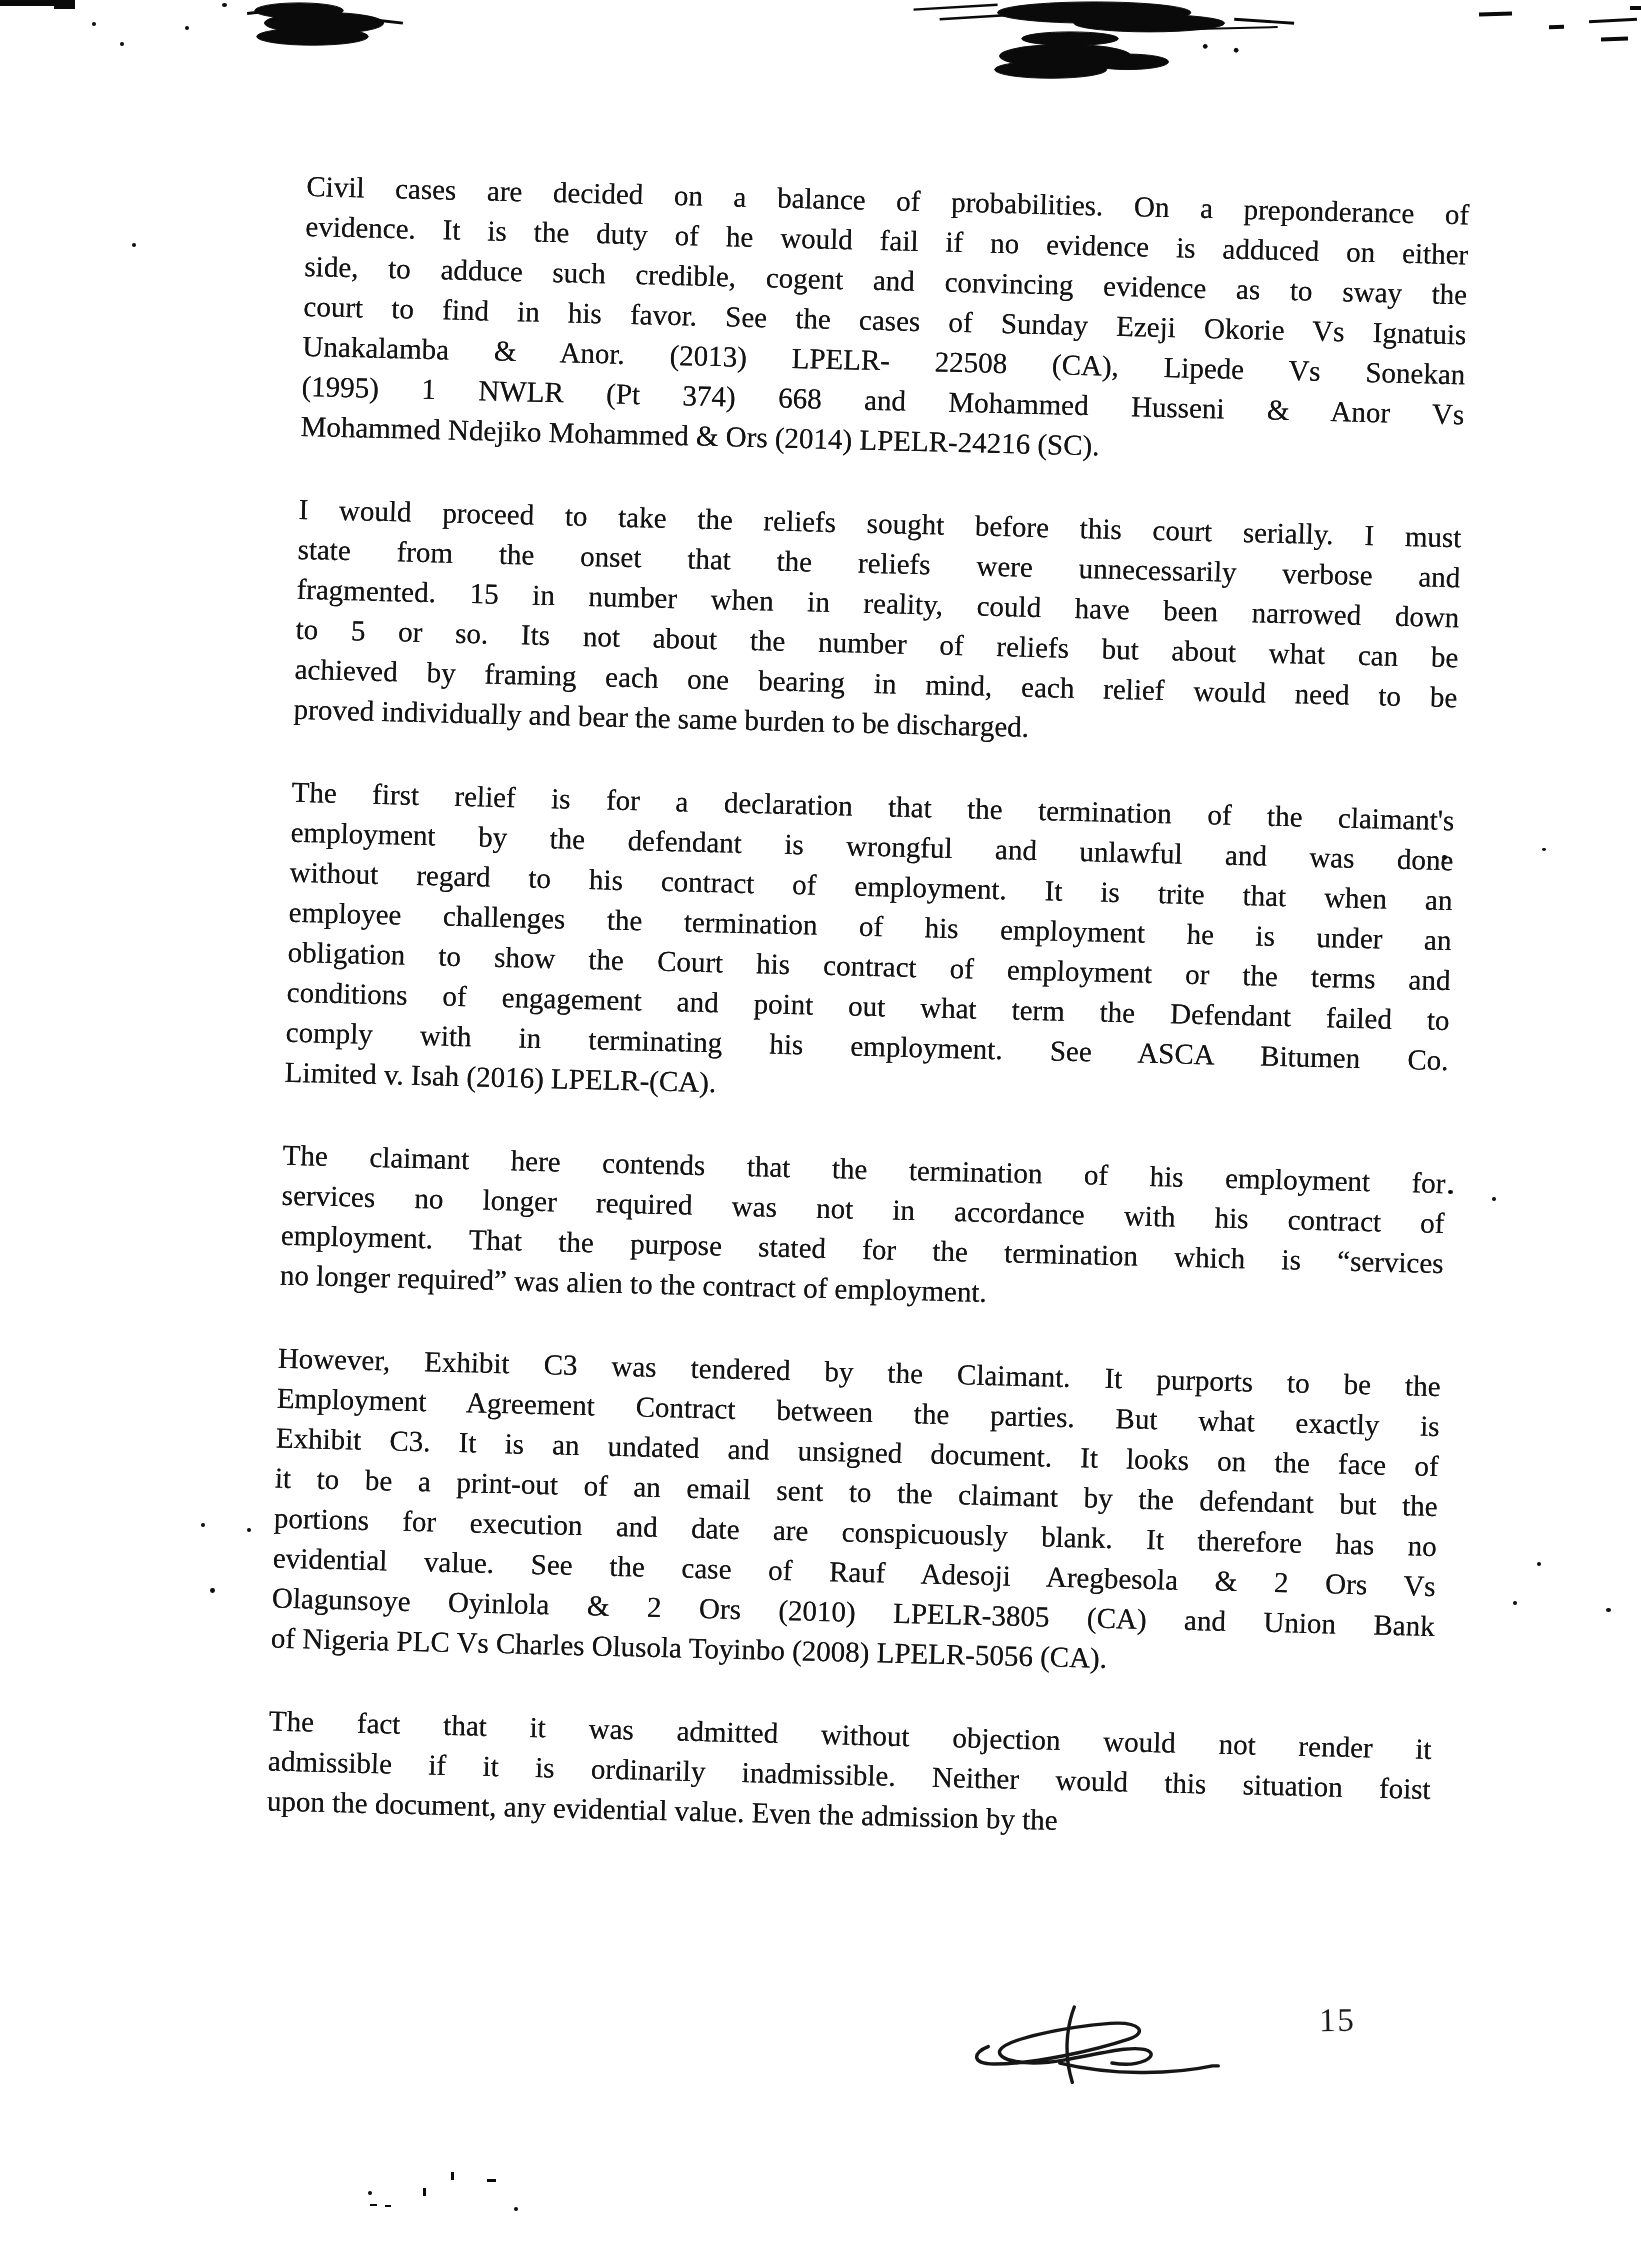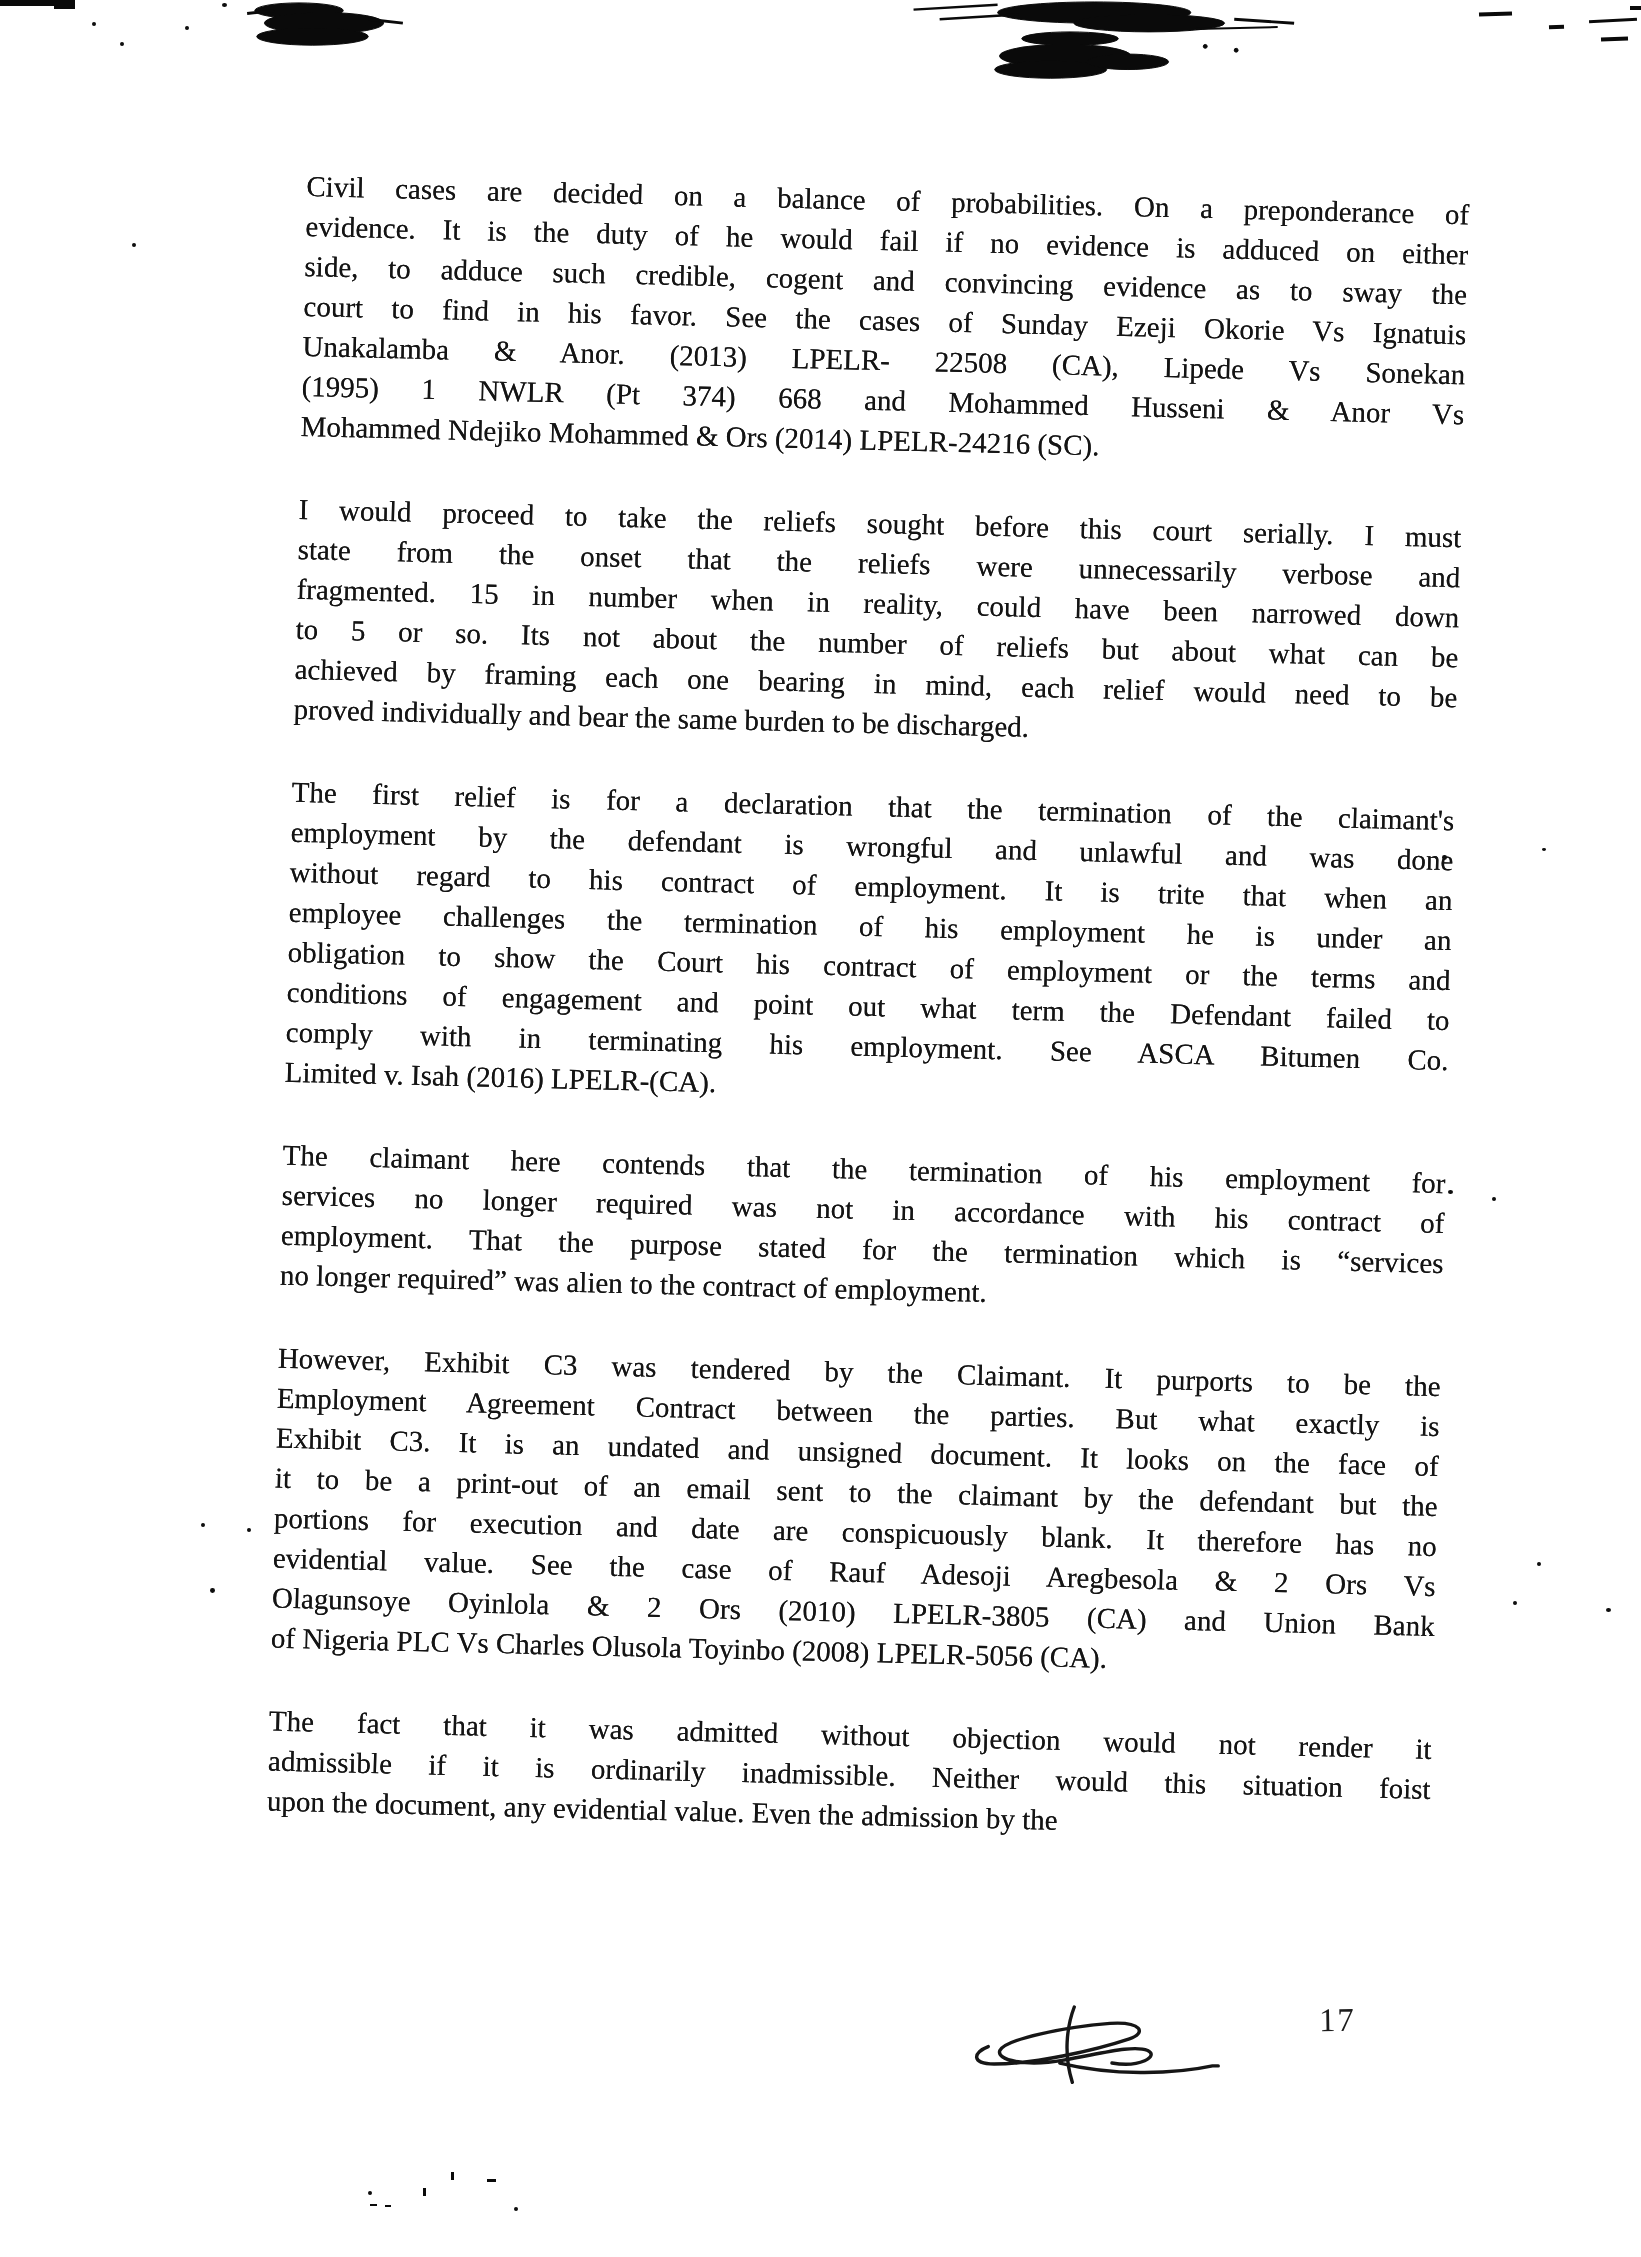--- a/index.html
+++ b/index.html
@@ -117,21 +117,21 @@
     </div>
 
   <svg class="sig" width="259" height="95" viewBox="0 0 268 98">
     <g fill="none" stroke="#161616" stroke-width="3.5" stroke-linecap="round">
       <path d="M22,46 C6,52 4,64 28,64 C70,64 132,50 168,38 C186,32 181,20 148,22 C100,26 40,38 34,50 C30,60 60,67 100,60 C140,53 172,44 187,50 C199,56 179,68 150,63"></path>
       <path d="M96,63 C150,76 212,75 254,66 L260,66"></path>
       <path d="M111,5 C103,26 100,55 109,83"></path>
     </g>
   </svg>
 
-  <div class="pageno">17</div>
+  <div class="pageno">15</div>
 
 <div class="speck" style="left: 92px; top: 22px; width: 3.9px; height: 3.9px;"></div>
     <div class="speck" style="left: 120px; top: 42px; width: 3.9px; height: 3.9px;"></div>
     <div class="speck" style="left: 185px; top: 26px; width: 3.9px; height: 3.9px;"></div>
     <div class="speck" style="left: 222px; top: 2.9px; width: 4.8px; height: 3.9px;"></div>
     <div class="speck" style="left: 132px; top: 243px; width: 3.9px; height: 3.9px;"></div>
     <div class="speck" style="left: 1442px; top: 855px; width: 4.8px; height: 4.8px;"></div>
     <div class="speck" style="left: 1542px; top: 848px; width: 3.9px; height: 2.9px;"></div>
     <div class="speck" style="left: 1448px; top: 1190px; width: 4.8px; height: 3.9px;"></div>
     <div class="speck" style="left: 1492px; top: 1197px; width: 3.9px; height: 3.9px;"></div>

